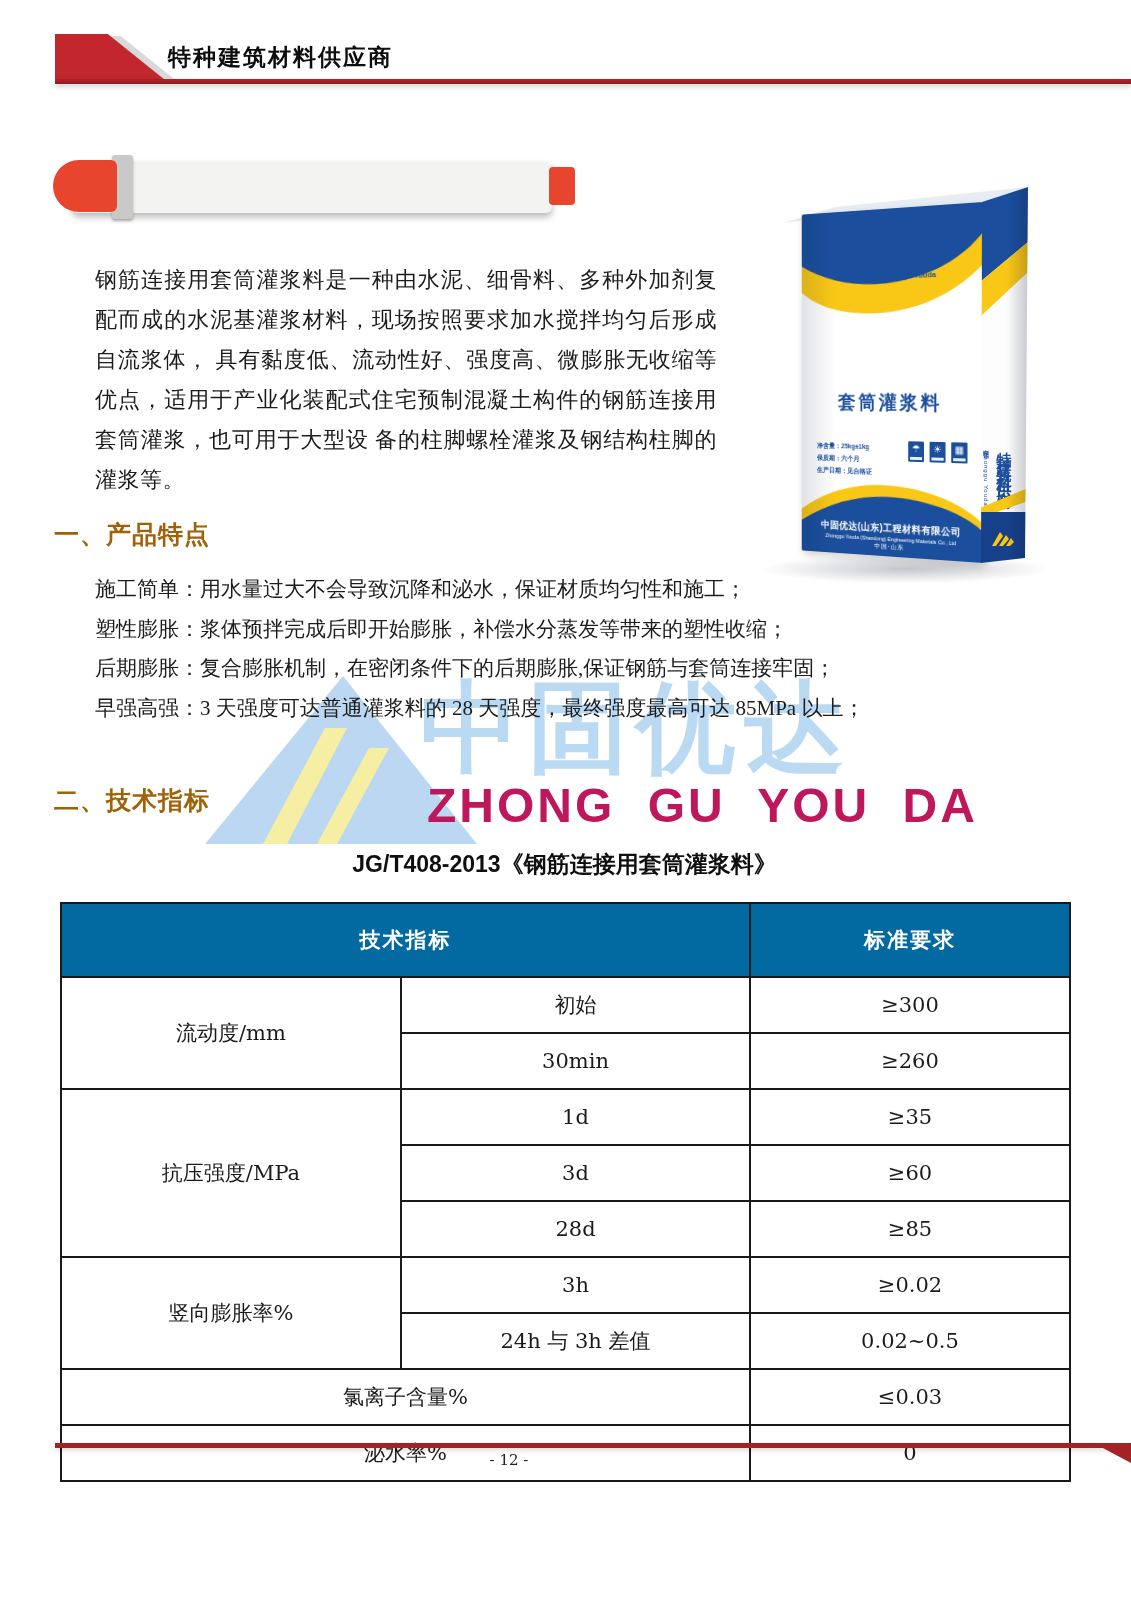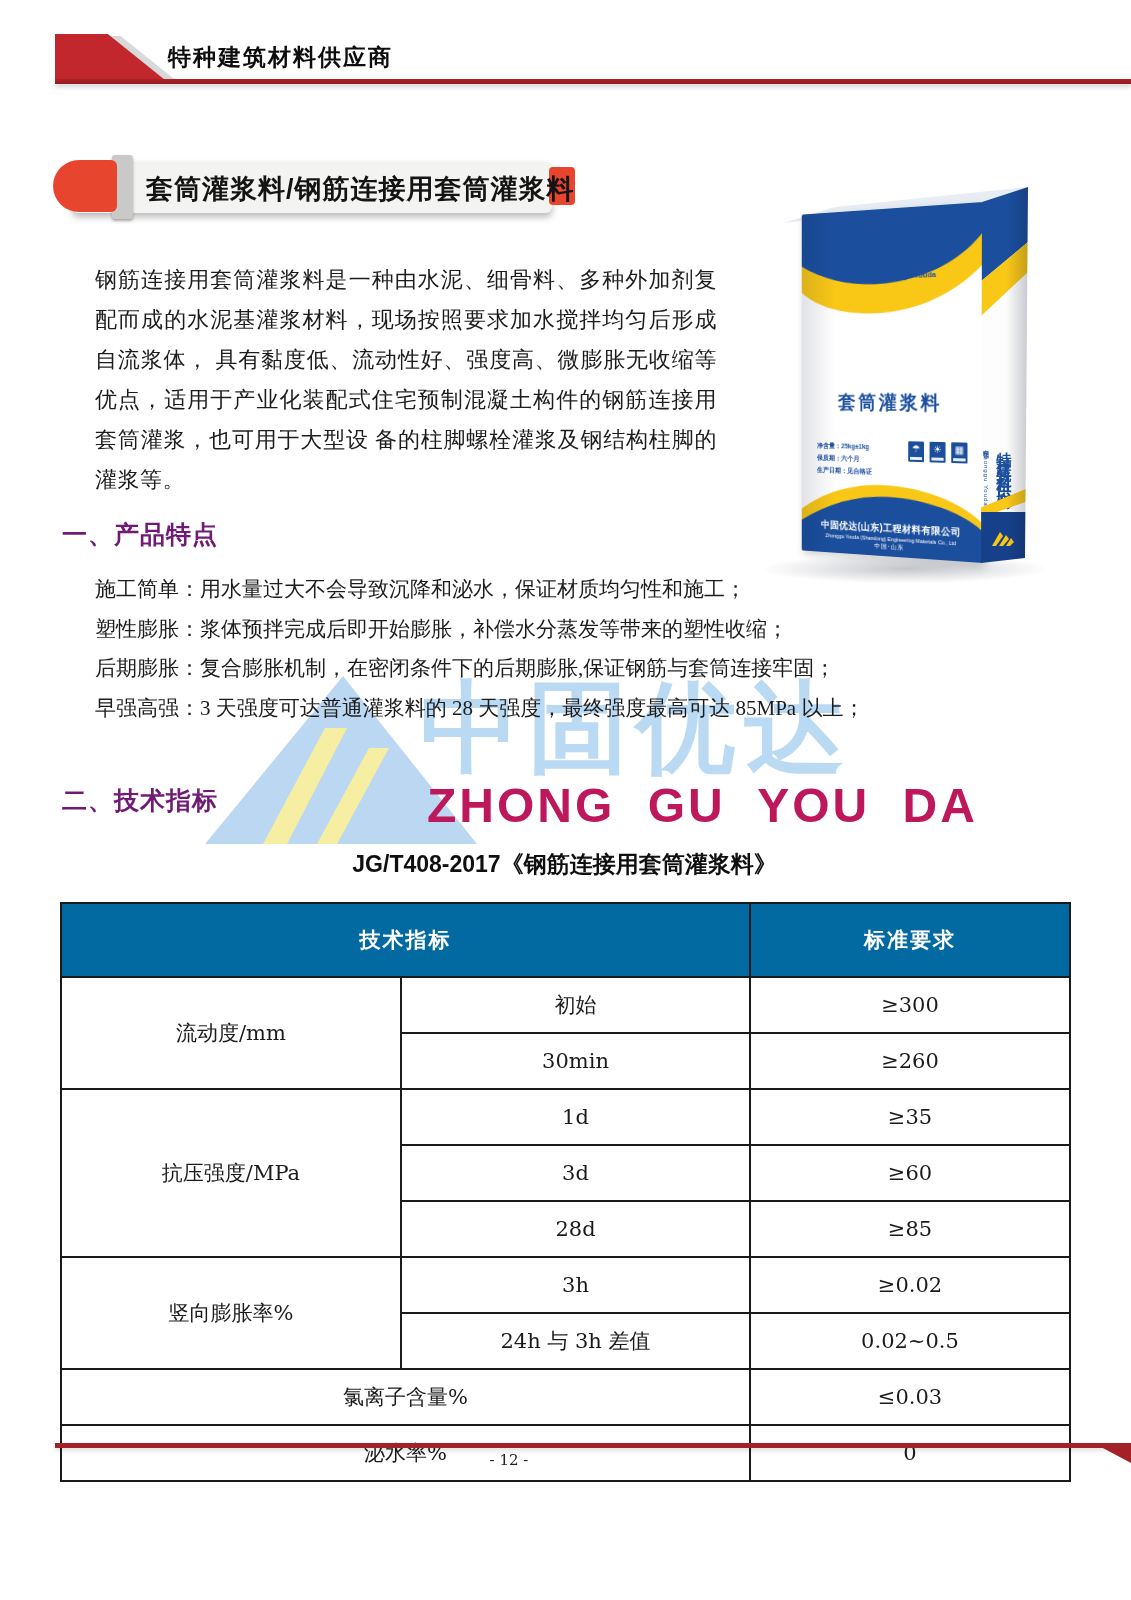--- a/index.html
+++ b/index.html
@@ -28,21 +28,21 @@
   .banner-red-block{position:absolute;left:53px;top:160px;width:64px;height:52px;background:#e8452e;
              border-radius:26px 6px 6px 26px;}
   .banner-red-tab{position:absolute;left:549px;top:167px;width:26px;height:38px;background:#e8452e;border-radius:4px;}
   .banner-title{position:absolute;left:146px;top:171px;font-size:27px;font-weight:bold;color:#141414;letter-spacing:1px;}
 
   
   .intro{position:absolute;left:95px;top:260px;width:622px;font-size:22px;line-height:40px;color:#1c1c1c;
          text-align:justify;font-family:"Liberation Serif",serif;letter-spacing:.5px;}
 
   
-  .sec-heading{position:absolute;left:62px;font-size:25px;font-weight:bold;color:#701a75;letter-spacing:1px;}
+  .sec-heading{position:absolute;left:54px;font-size:25px;font-weight:bold;color:#a16207;letter-spacing:1px;}
   .sec-heading.h1{top:518px;}
   .sec-heading.h2{top:784px;}
   .features{position:absolute;left:95px;top:570px;font-size:21px;line-height:39.5px;color:#1c1c1c;
             font-family:"Liberation Serif",serif;}
   .features div{white-space:nowrap;}
 
   
   .tbl-title{position:absolute;left:60px;top:849px;width:1009px;text-align:center;font-size:23px;font-weight:bold;color:#0f0f0f;}
   .spec-table{position:absolute;left:60px;top:902px;width:1009px;border-collapse:collapse;
               font-family:"DejaVu Serif",serif;color:#1a1a1a;table-layout:fixed;}
@@ -115,21 +115,20 @@
 
   <div class="hdr-shape-shadow"></div>
   <div class="hdr-shape"></div>
   <div class="hdr-line"></div>
   <div class="hdr-title">特种建筑材料供应商</div>
 
   <div class="banner-bg"></div>
   <div class="banner-gray-tab"></div>
   <div class="banner-red-block"></div>
   <div class="banner-red-tab"></div>
-  <div class="banner-title">套筒灌浆料/钢筋连接用套筒灌浆料</div>
 
   <div class="intro">钢筋连接用套筒灌浆料是一种由水泥、细骨料、多种外加剂复配而成的水泥基灌浆材料，现场按照要求加水搅拌均匀后形成自流浆体， 具有黏度低、流动性好、强度高、微膨胀无收缩等优点，适用于产业化装配式住宅预制混凝土构件的钢筋连接用套筒灌浆，也可用于大型设 备的柱脚螺栓灌浆及钢结构柱脚的灌浆等。</div>
 
   <div class="box-wrap">
     <div class="box-floor-shadow"></div>
     <div class="box-top"></div>
 
     <div class="box-front">
       <svg class="bf-topsvg" width="200" height="135" viewBox="0 0 200 135">
         <path d="M0,0 H200 V42 C180,58 150,74 110,80 C70,86 30,78 0,62 Z" fill="#1b4f9e"></path>
@@ -190,21 +189,21 @@
 
   <div class="sec-heading h1">一、产品特点</div>
   <div class="features">
     <div>施工简单：用水量过大不会导致沉降和泌水，保证材质均匀性和施工；</div>
     <div>塑性膨胀：浆体预拌完成后即开始膨胀，补偿水分蒸发等带来的塑性收缩；</div>
     <div>后期膨胀：复合膨胀机制，在密闭条件下的后期膨胀,保证钢筋与套筒连接牢固；</div>
     <div>早强高强：3 天强度可达普通灌浆料的 28 天强度，最终强度最高可达 85MPa 以上；</div>
   </div>
 
   <div class="sec-heading h2">二、技术指标</div>
-  <div class="tbl-title">JG/T408-2017《钢筋连接用套筒灌浆料》</div>
+  <div class="tbl-title">JG/T408-2013《钢筋连接用套筒灌浆料》</div>
 
   <table class="spec-table">
     <colgroup>
         <col style="width:340px">
         <col style="width:349px">
         <col style="width:320px">
       </colgroup>
     <thead>
       <tr>
         <th colspan="2">技术指标</th>

